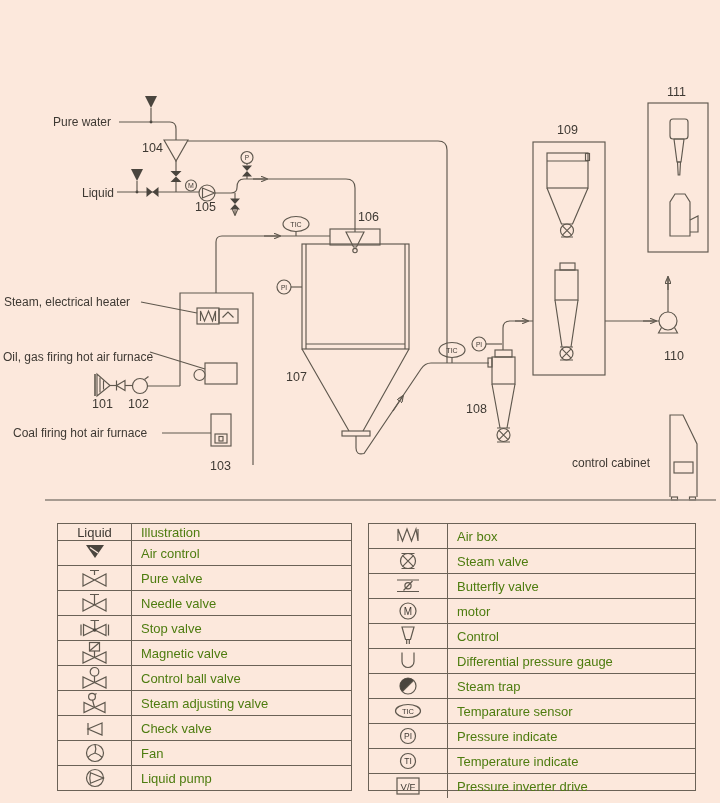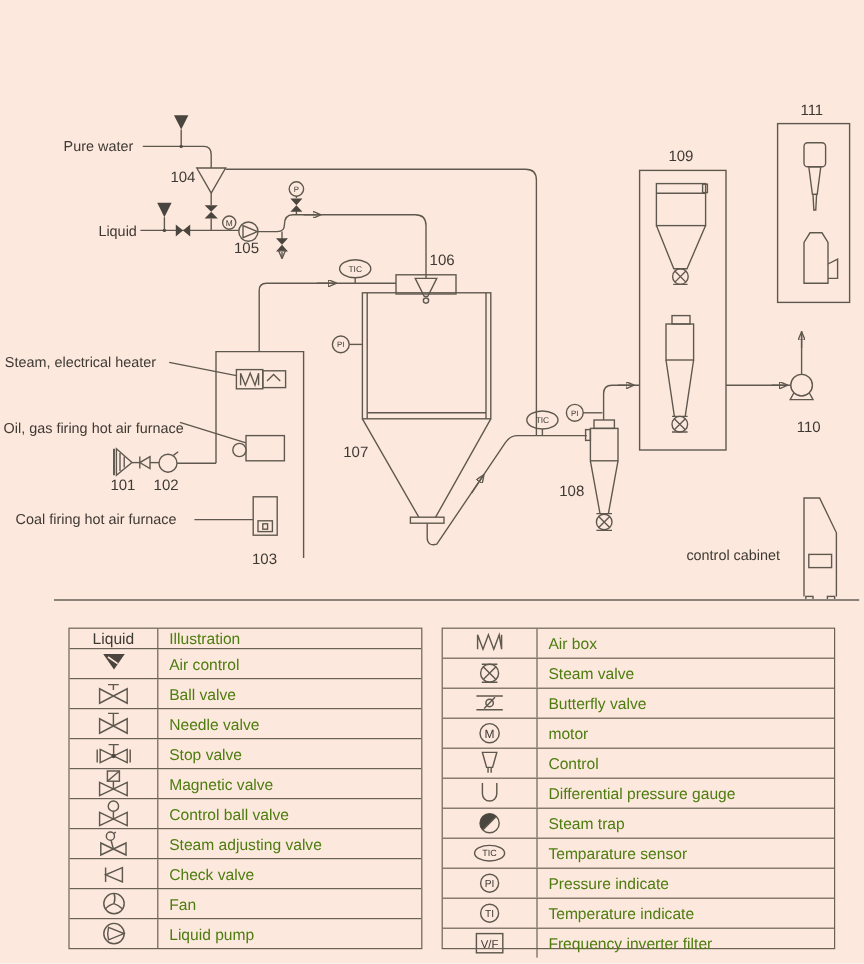--- a/index.html
+++ b/index.html
@@ -258,21 +258,21 @@
     </div>
     <div class="cell-lbl">Air control</div>
   </div>
   <div class="lrow">
     <div class="cell-sym">
       <svg class="icon" width="36" height="24" viewBox="0 0 36 24">
         <path d="M6,8 L6,20 L29,8 L29,20 Z"></path>
             <path d="M17.5,9 V4.5 M13,4.5 H22"></path>
       </svg>
     </div>
-    <div class="cell-lbl">Ball valve</div>
+    <div class="cell-lbl">Pure valve</div>
   </div>
   <div class="lrow">
     <div class="cell-sym">
       <svg class="icon" width="36" height="24" viewBox="0 0 36 24">
         <path d="M6,8 L6,20 L29,8 L29,20 Z"></path>
             <path d="M17.5,14 V3.5 M13,3.5 H22"></path>
       </svg>
     </div>
     <div class="cell-lbl">Needle valve</div>
   </div>
@@ -440,17 +440,17 @@
     </div>
     <div class="cell-lbl">Temperature indicate</div>
   </div>
   <div class="lrow">
     <div class="cell-sym">
       <svg class="icon" width="36" height="24" viewBox="0 0 36 24">
         <rect x="7" y="4" width="22" height="16"></rect>
         <text x="18" y="16" style="font-size:9.5px">V/F</text>
       </svg>
     </div>
-    <div class="cell-lbl">Frequency inverter filter</div>
+    <div class="cell-lbl">Pressure inverter drive</div>
   </div>
 </div>
 
 </div>
 
 </body></html>

